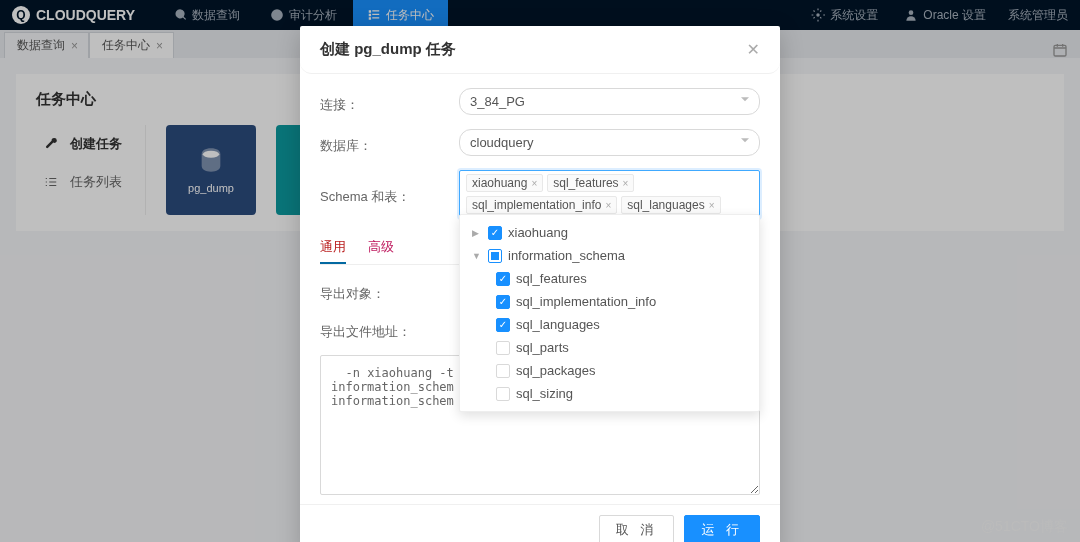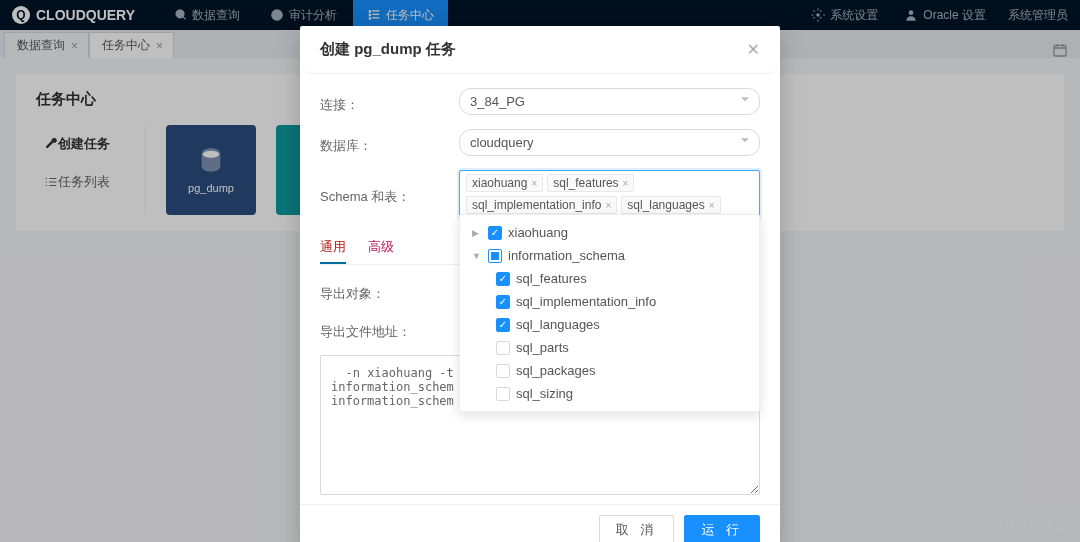--- a/index.html
+++ b/index.html
@@ -21,21 +21,21 @@
     .tab.active { background: #fff; }
     .tab-close { color: #999; font-size: 12px; }
     .tab-right-icon { margin-left: auto; margin-right: 12px; color: #999; }
     
     
     .content { padding: 16px; background: #f5f6f8; }
     .panel { background: #fff; padding: 16px 20px; }
     .page-title { font-size: 15px; font-weight: 600; color: #333; margin-bottom: 16px; }
     .main-layout { display: flex; gap: 20px; }
     .sidebar { width: 110px; border-right: 1px solid #eee; }
-    .sidebar-item { padding: 10px 8px; font-size: 13px; color: #666; display: flex; align-items: center; gap: 0; cursor: pointer; }
+    .sidebar-item { padding: 10px 8px; font-size: 13px; color: #666; display: flex; align-items: center; gap: 12px; cursor: pointer; }
     .sidebar-item.active { color: #333; font-weight: 600; }
     .sidebar-icon { width: 14px; height: 14px; }
     .filter-row { display: flex; gap: 20px; color: #888; font-size: 13px; margin-bottom: 14px; }
     .filter-row span { cursor: pointer; }
     .card-row { display: flex; gap: 20px; text-align: center; }
     .db-card { width: 90px; height: 90px; border-radius: 4px; display: flex; flex-direction: column; align-items: center; justify-content: center; gap: 8px; color: #fff; font-size: 11px; cursor: pointer; }
     .db-card.pg { background: #2b4c7e; }
     .db-card.my { background: #0d9ba0; }
     .db-icon { width: 28px; height: 28px; }
     

